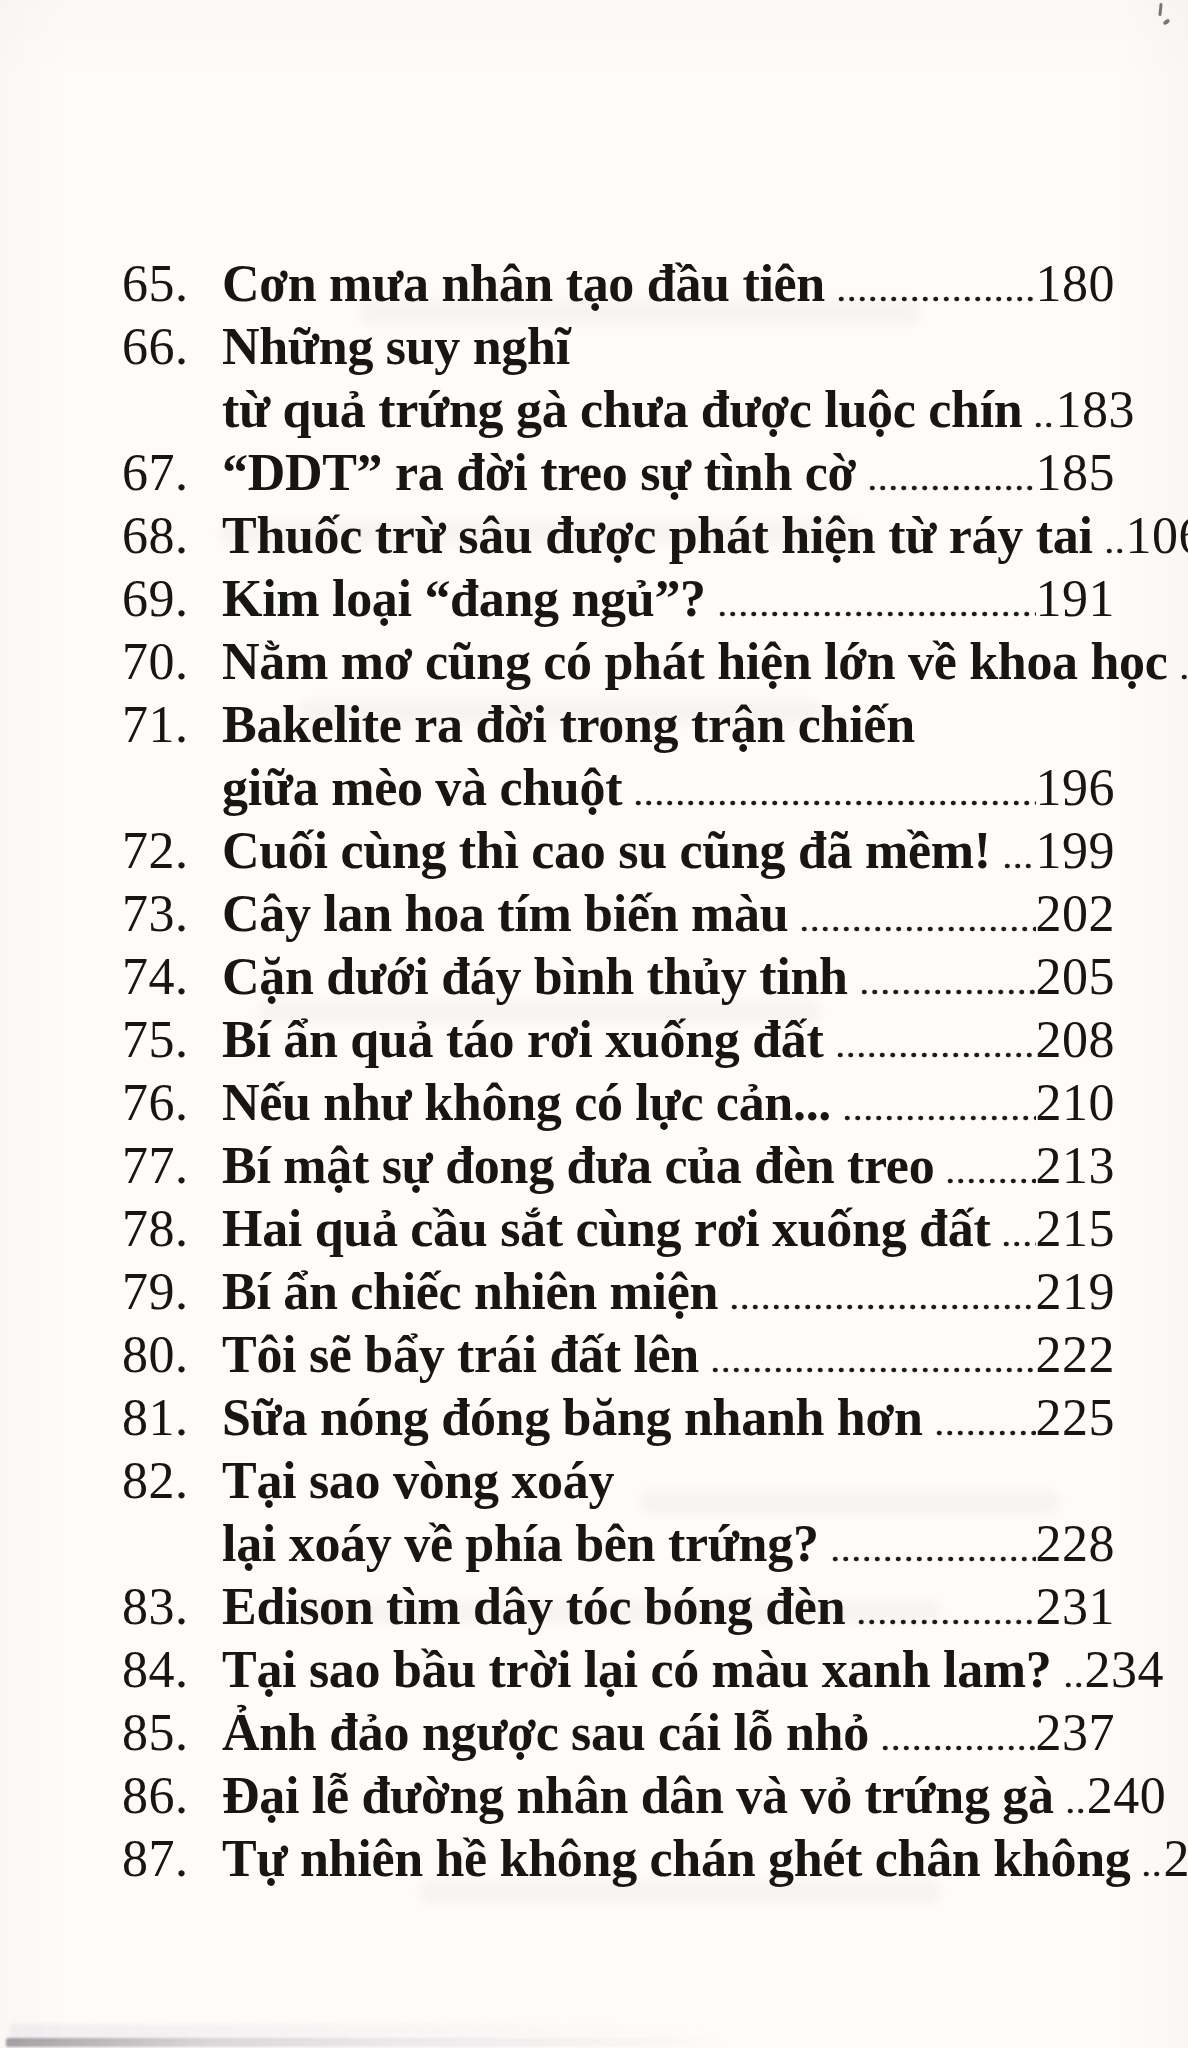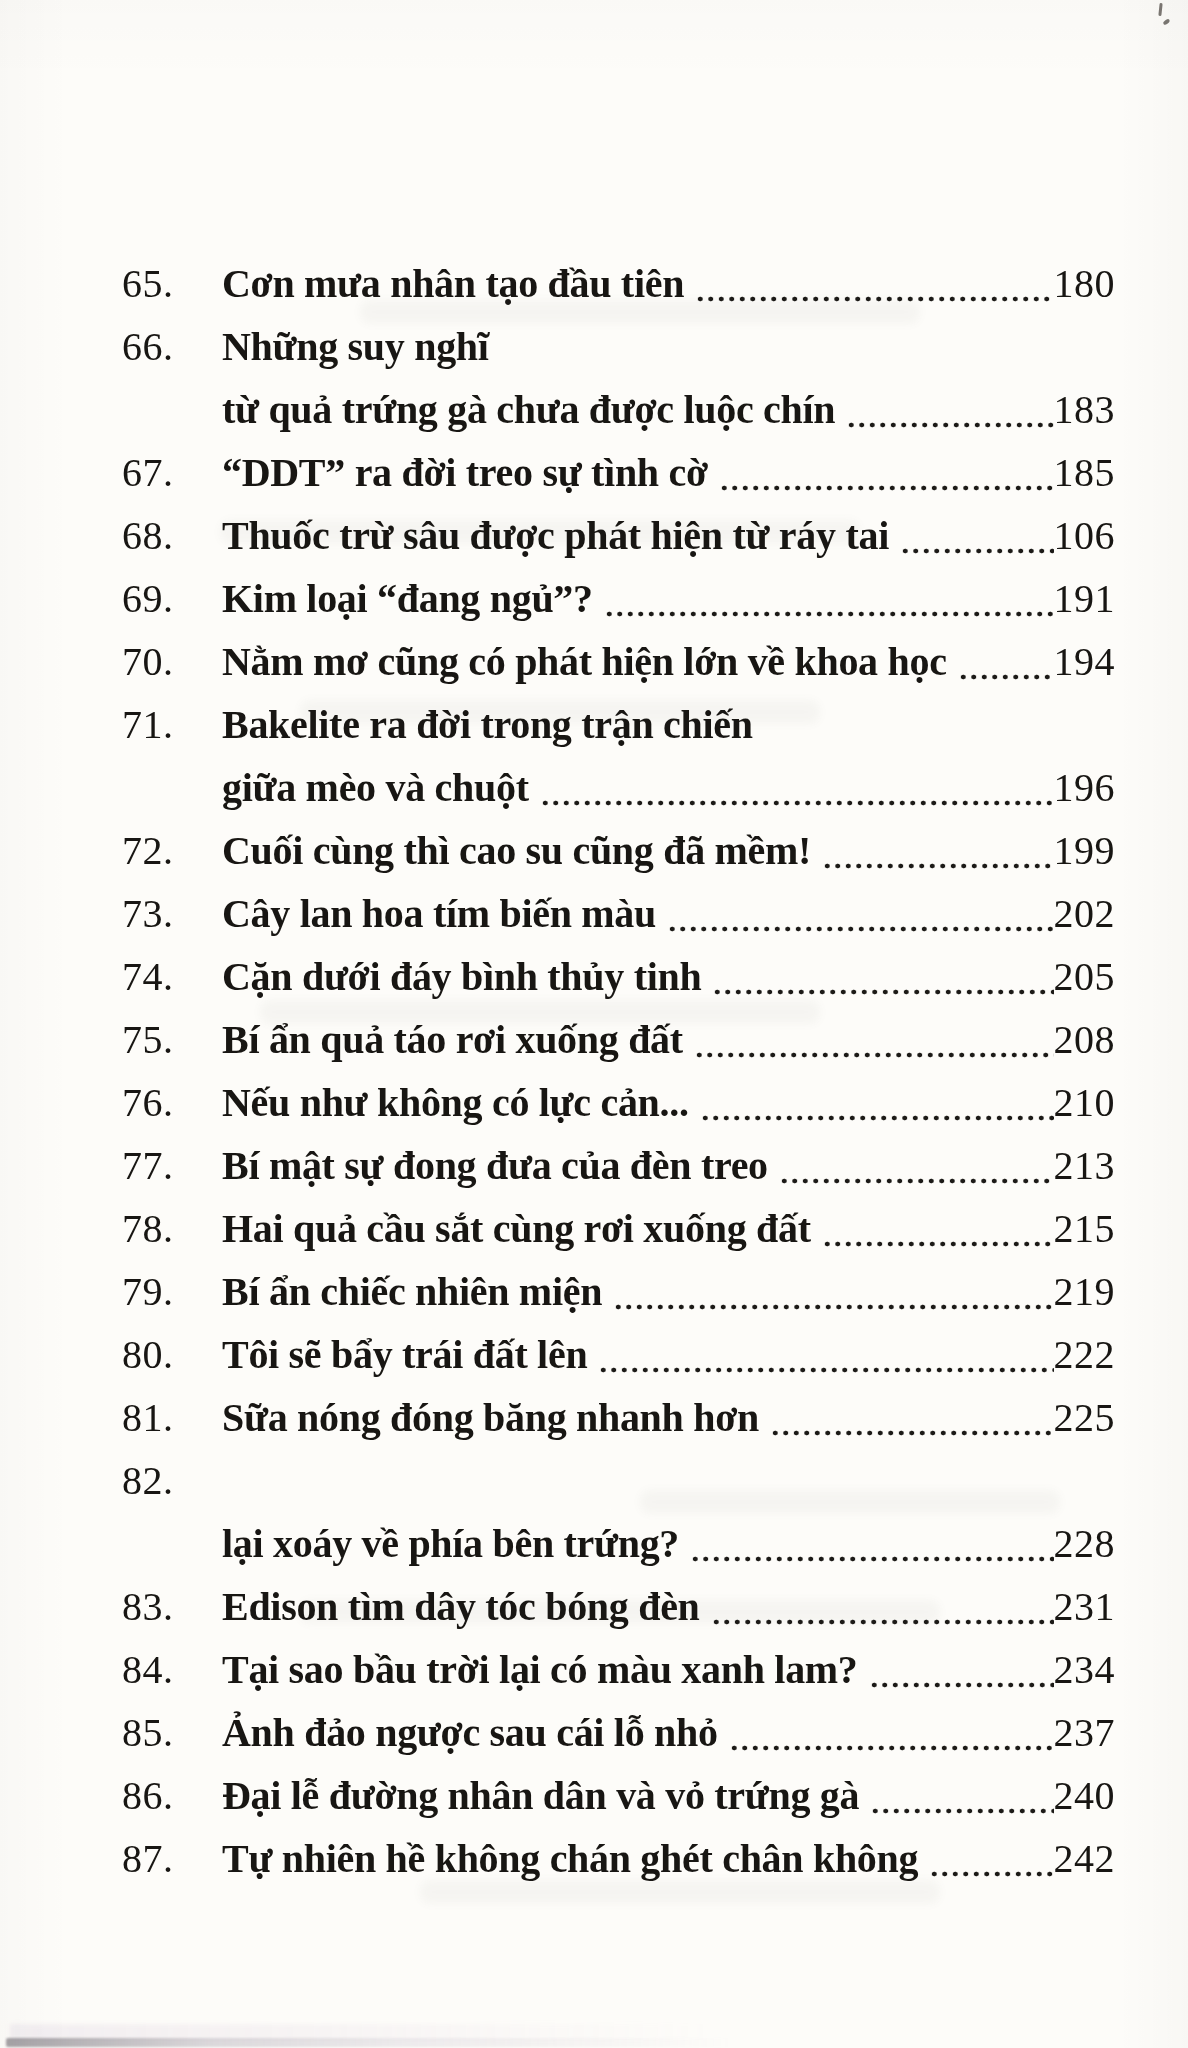--- a/index.html
+++ b/index.html
@@ -26,21 +26,21 @@
   }
   .toc{
     position:absolute;
     left:122px; top:252px;
     width:993px;
   }
   .row{
     display:flex;
     align-items:baseline;
     height:var(--row-h);
-    font-size:40px;
+    font-size:52px;
     line-height:var(--row-h);
     white-space:nowrap;
   }
   .num{
     flex:0 0 100px;
     letter-spacing:.5px;
   }
   .title{
     flex:0 1 auto;
     letter-spacing:-0.3px;
@@ -235,20 +235,21 @@
 
   <div class="row">
     <span class="num">81.</span>
     <span class="title">Sữa nóng đóng băng nhanh hơn</span>
     <span class="leader"></span>
     <span class="pg">225</span>
   </div>
 
   <div class="row">
     <span class="num">82.</span>
+    <span class="title">Tại sao vòng xoáy</span>
     <span class="leader hidden"></span>
     <span class="pg hidden"></span>
   </div>
 
   <div class="row">
     <span class="num"></span>
     <span class="title">lại xoáy về phía bên trứng?</span>
     <span class="leader"></span>
     <span class="pg">228</span>
   </div>

